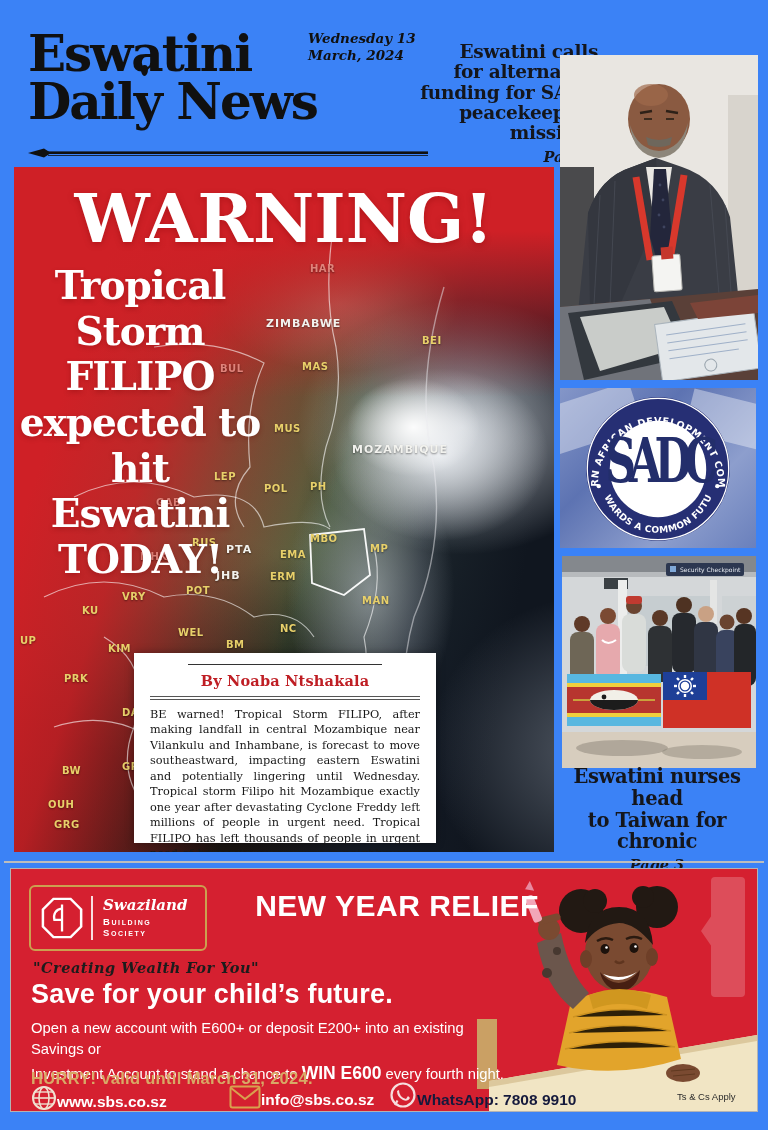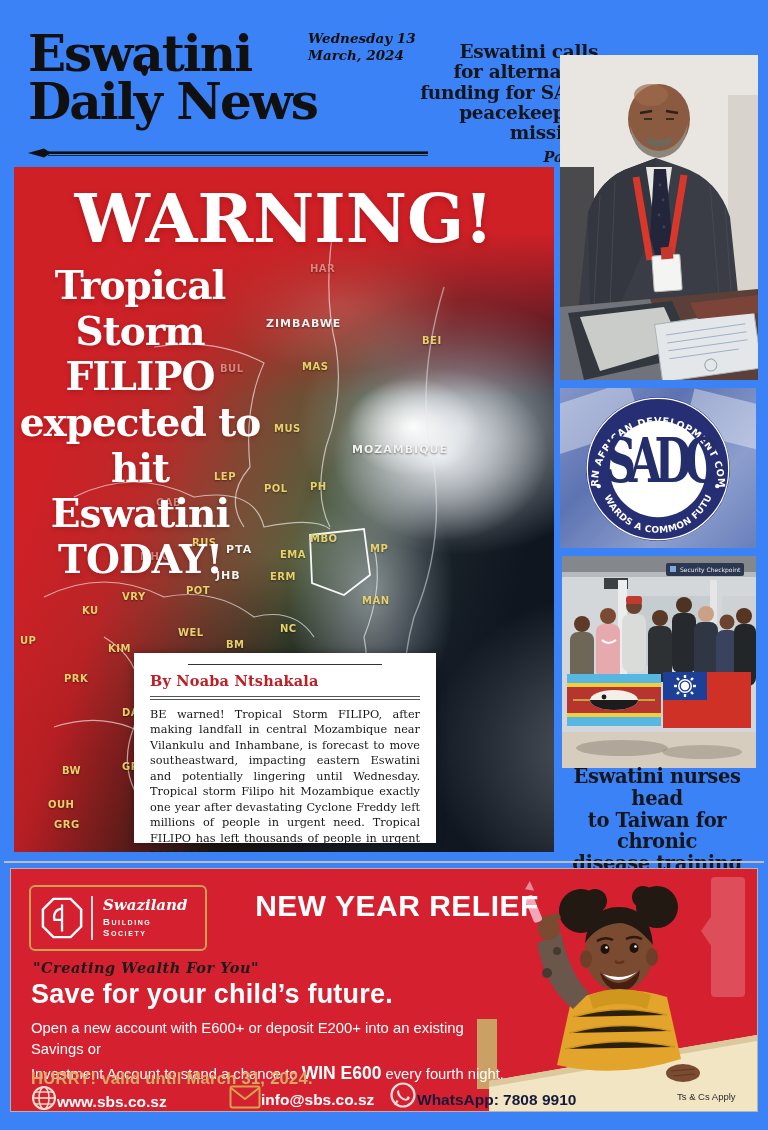--- a/index.html
+++ b/index.html
@@ -52,21 +52,21 @@
   .maplbl.city    { color:#e8d06a; }
   .maplbl.country { color:#f2f2ee; font-size:11px; letter-spacing:1px; }
   .maplbl.faded   { color:#e0837a; }
   #warning { position:absolute; left:0; top:12px; width:100%; text-align:center; color:#fff;
     font-weight:bold; font-size:67px; letter-spacing:0; text-shadow:0 2px 6px rgba(120,0,0,.35); }
   #storm-headline { position:absolute; left:2px; top:96px; width:248px; text-align:center; color:#fff;
     font-weight:bold; font-size:39px; line-height:1.17; letter-spacing:-1px; text-shadow:0 2px 5px rgba(100,0,0,.3); }
   #byline-box { position:absolute; left:120px; top:486px; width:302px; height:190px; background:#fff;
     padding:9px 16px 8px 16px; box-shadow:0 0 8px rgba(0,0,0,.35); }
   .rule-single { width:72%; margin:2px auto 7px auto; border-top:1.5px solid #333; }
-  #byline { color:#bf1e24; font-weight:bold; font-size:14.5px; letter-spacing:.2px; }
+  #byline { text-align:center; color:#bf1e24; font-weight:bold; font-size:14.5px; letter-spacing:.2px; }
   .rule-double { margin-top:7px; border-top:1px solid #555; }
   .rule-double2 { margin-top:2px; border-top:1px solid #555; margin-bottom:7px; }
   #story-body { font-size:11.3px; line-height:1.37; text-align:justify; color:#181818; }
   
   #ad-hairline { position:absolute; left:4px; top:861px; width:760px; height:2px; background:#bdbdbd; }
   #ad { position:absolute; left:10px; top:868px; width:748px; height:244px; background:#d52030;
     border:1px solid #b3b3b3; overflow:hidden; font-family:"Liberation Sans", sans-serif; }
   #sbs-logo-box { position:absolute; left:18px; top:16px; width:178px; height:66px;
     border:2.5px solid #cba050; border-radius:6px; display:flex; align-items:center; padding:0 10px; }
   #sbs-logo-divider { width:2px; height:44px; background:rgba(255,255,255,.85); margin:0 10px 0 8px; }
@@ -285,21 +285,20 @@
       <rect y="176" width="194" height="36" fill="#d7cdbe"></rect>
       <ellipse cx="60" cy="192" rx="46" ry="8" fill="#8a8276" opacity=".5"></ellipse>
       <ellipse cx="140" cy="196" rx="40" ry="7" fill="#8a8276" opacity=".45"></ellipse>
     </svg>
   </div>
 
   <div id="nurse-story">
     <div class="hl">
         <div>Eswatini nurses head</div>
         <div>to Taiwan for chronic</div>
-        <div>disease training</div>
       </div>
     <div class="pageref">Page 3</div>
   </div>
 
   <div id="main-panel">
     <div id="map-bg"></div>
     <svg id="map-borders" width="540" height="685">
       <g fill="none" stroke="rgba(255,255,255,.6)" stroke-width="1.2">
         <path d="M318,70 Q310,130 322,180 Q330,230 312,280 Q300,330 316,360"></path>
         <path d="M140,180 Q200,170 250,196 Q230,240 236,300 Q210,330 230,360"></path>

